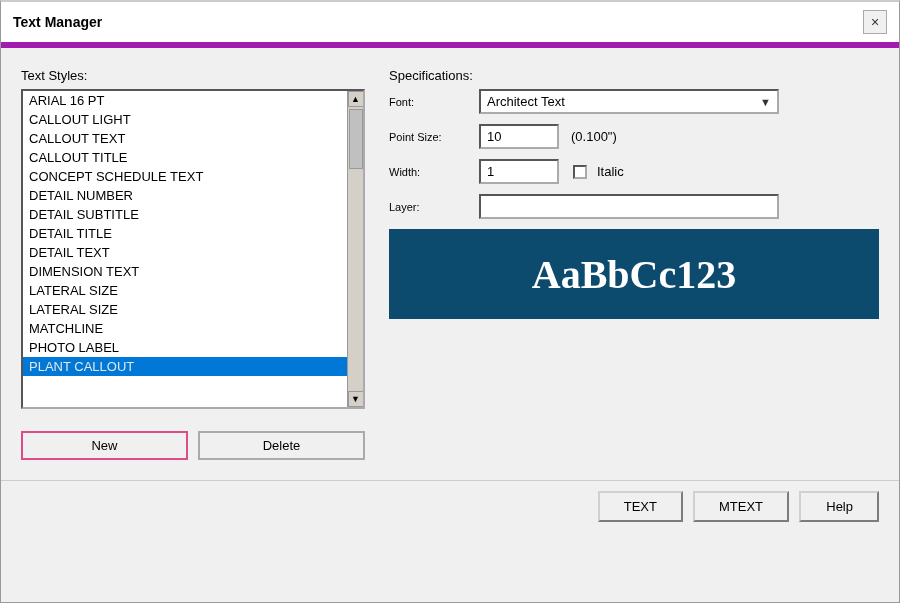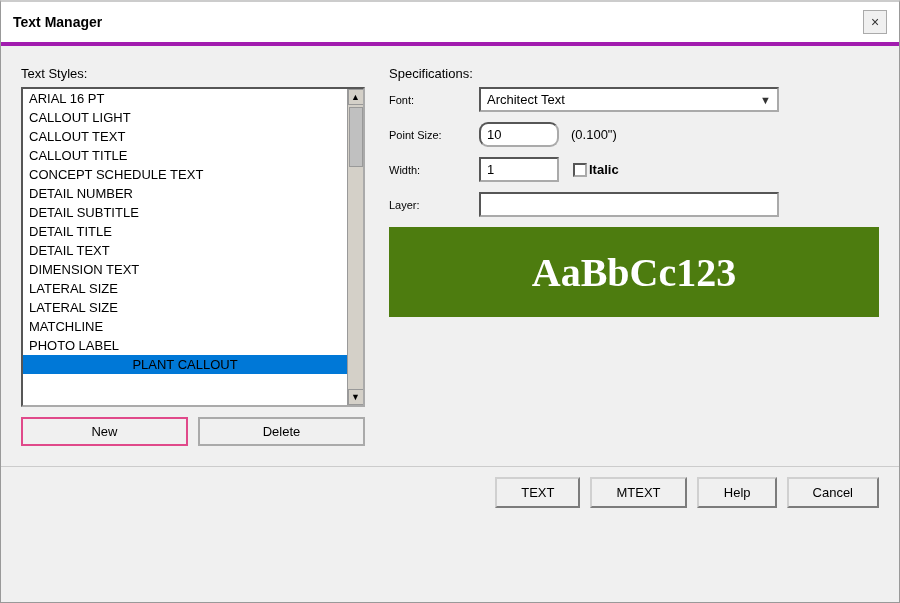--- a/index.html
+++ b/index.html
@@ -16,21 +16,21 @@
       background: #f0f0f0;
       border: 1px solid #999;
       border-top: 2px solid #ccc;
       box-shadow: 2px 2px 8px rgba(0,0,0,0.4);
       width: 900px;
       min-height: 603px;
       position: relative;
     }
     .title-bar {
       background: #fff;
-      border-bottom: 4px solid #a21caf;
+      border-bottom: 6px solid #a21caf;
       padding: 8px 12px;
       display: flex;
       align-items: center;
       justify-content: space-between;
     }
     .title-bar-text {
       font-size: 14px;
       font-weight: 600;
       color: #000;
     }
@@ -77,22 +77,21 @@
     }
     .list-item {
       padding: 2px 6px;
       cursor: pointer;
       white-space: nowrap;
       font-size: 13px;
       color: #000;
     }
     .list-item.selected {
       background: #0078d7;
-      color: #000000;
-      text-align: center;
+      color: #e5e5e5;
     }
     .scrollbar {
       width: 16px;
       background: #d4d0c8;
       border-left: 1px solid #999;
       display: flex;
       flex-direction: column;
       align-items: center;
     }
     .scroll-arrow {
@@ -110,21 +109,21 @@
     .scroll-thumb {
       width: 14px;
       background: #c0c0c0;
       border: 1px solid #999;
       height: 60px;
       margin-top: 2px;
     }
     .btn-row {
       display: flex;
       gap: 10px;
-      margin-top: 10px;
+      margin-top: 22px;
       border-radius: 12px;
     }
     .btn {
       padding: 5px 0;
       border: 2px solid #aaa;
       background: #f0f0f0;
       cursor: pointer;
       font-size: 13px;
       color: #000;
       text-align: center;
@@ -165,49 +164,47 @@
     .font-select-text {
       flex: 1;
       font-size: 13px;
     }
     .font-dropdown-arrow {
       font-size: 11px;
       color: #333;
     }
     .point-size-input {
       width: 80px;
-      border-radius: 9px;
     }
     .point-size-extra {
       margin-left: 12px;
       font-size: 13px;
       color: #000;
     }
     .width-input {
       width: 80px;
     }
     .italic-check {
       display: flex;
       align-items: center;
       margin-left: 14px;
-      gap: 2px;
-      cursor: pointer;
-      font-weight: bold;
+      gap: 10px;
+      cursor: pointer;
     }
     .checkbox {
       width: 14px;
       height: 14px;
       border: 2px inset #aaa;
       background: #fff;
     }
     .layer-input {
       width: 300px;
     }
     .preview-box {
-      background: #4d7c0f;
+      background: #0c4a6e;
       display: flex;
       align-items: center;
       justify-content: center;
       height: 90px;
       margin-top: 8px;
     }
     .preview-text {
       color: #fff;
       font-size: 40px;
       font-weight: bold;
@@ -321,16 +318,15 @@
         <div class="preview-box">
           <span class="preview-text">AaBbCc123</span>
         </div>
       </div>
     </div>
 
     <div class="bottom-bar">
       <button class="bottom-btn">TEXT</button>
       <button class="bottom-btn">MTEXT</button>
       <button class="bottom-btn">Help</button>
-      <button class="bottom-btn">Cancel</button>
     </div>
   </div>
 </div>
 
 </body></html>

